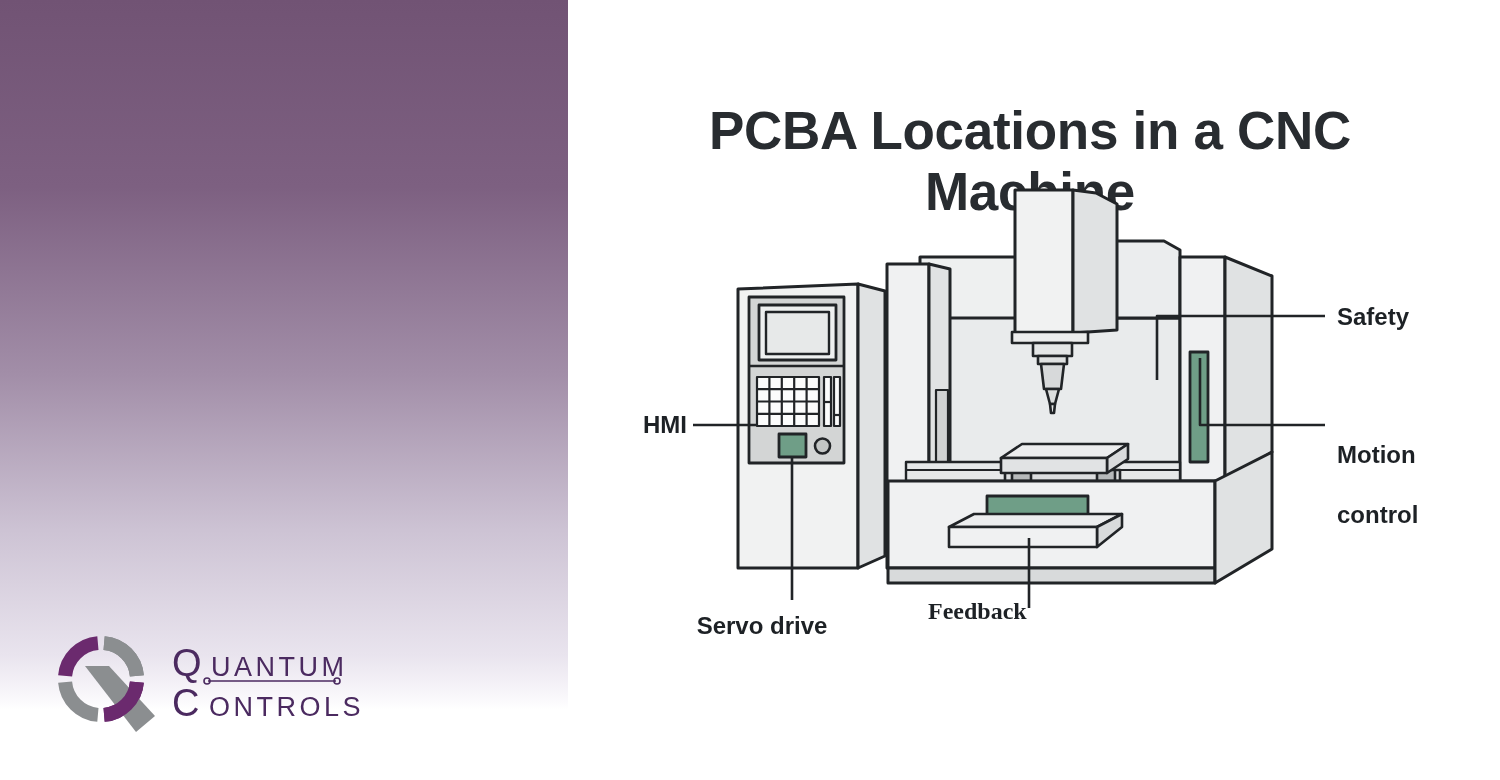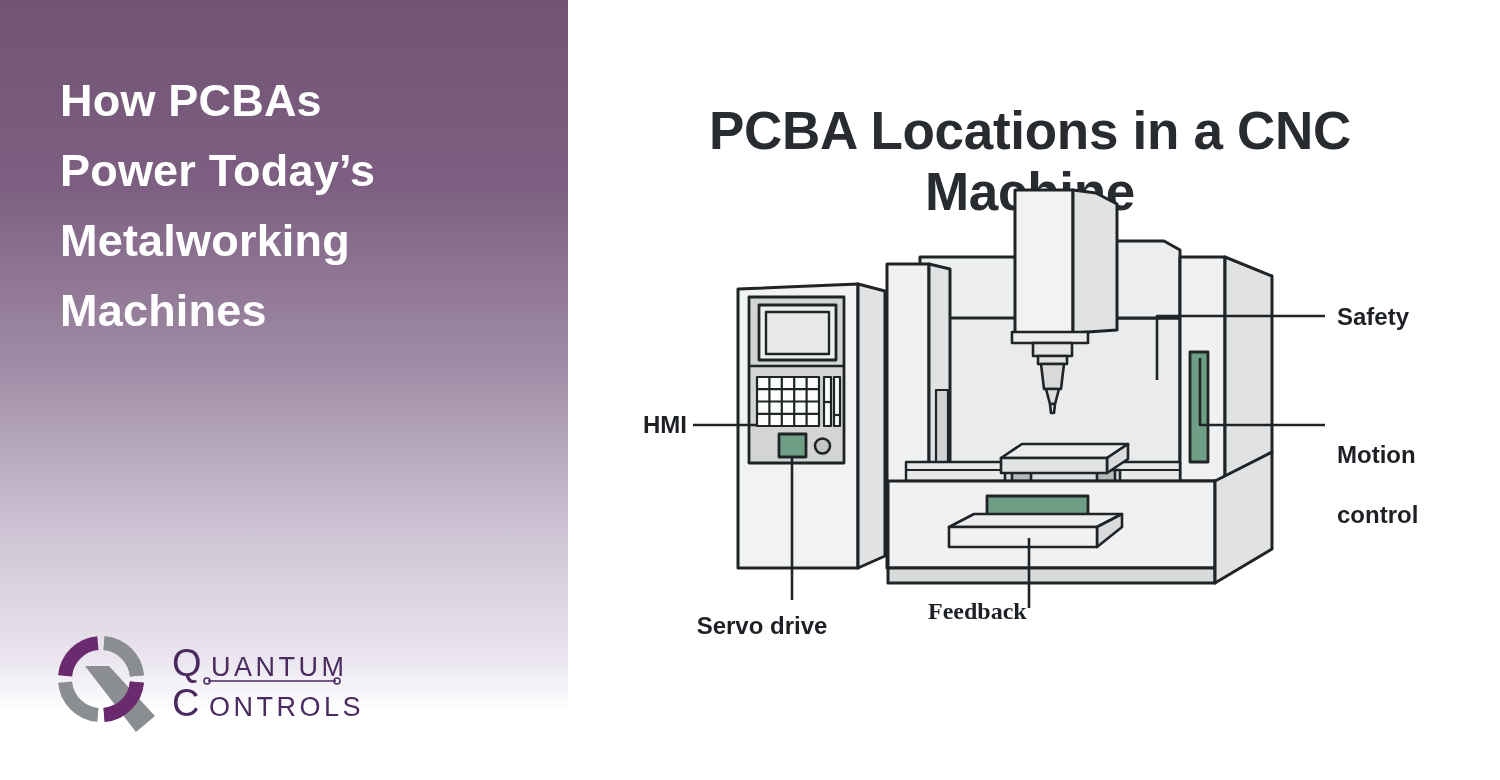--- a/index.html
+++ b/index.html
@@ -44,26 +44,20 @@
   .dlabel.hmi{left:612px;top:410px;width:75px;text-align:right;}
   .dlabel.safety{left:1337px;top:302px;}
   .dlabel.motion{left:1337px;top:410px;}
   .dlabel.servo{left:662px;top:611px;width:200px;text-align:center;}
   .dlabel.feedback{left:928px;top:596px;width:200px;font-family:Liberation Serif, serif;}
 </style>
 </head>
 <body>
 
 <div class="left-panel">
-  <div class="left-title">
-    <div>How PCBAs</div>
-    <div>Power Today’s</div>
-    <div>Metalworking</div>
-    <div>Machines</div>
-  </div>
 
   <svg class="logo-mark" width="115" height="128" viewBox="45 618 115 128">
     <g fill="none" stroke-linecap="butt">
       <path d="M62.1,675.9 A36,36 0 0 1 94.9,643.1" stroke="#6b2a6e" stroke-width="14"></path>
       <path d="M101.1,643.1 A36,36 0 0 1 133.9,675.9" stroke="#8b8e90" stroke-width="14"></path>
       <path d="M133.9,682.1 A36,36 0 0 1 101.1,714.9" stroke="#6b2a6e" stroke-width="14"></path>
       <path d="M94.9,714.9 A36,36 0 0 1 62.1,682.1" stroke="#8b8e90" stroke-width="14"></path>
     </g>
     <polygon points="82,666 106,666 152,716 133,732" fill="#8b8e90"></polygon>
     <path d="M101.1,643.1 A36,36 0 0 1 133.9,675.9" stroke="#8b8e90" stroke-width="14" fill="none"></path>

